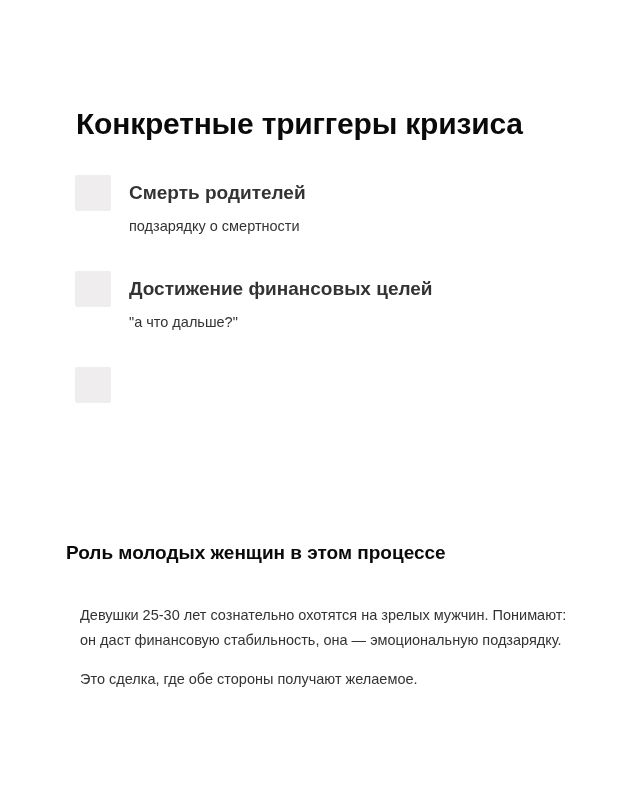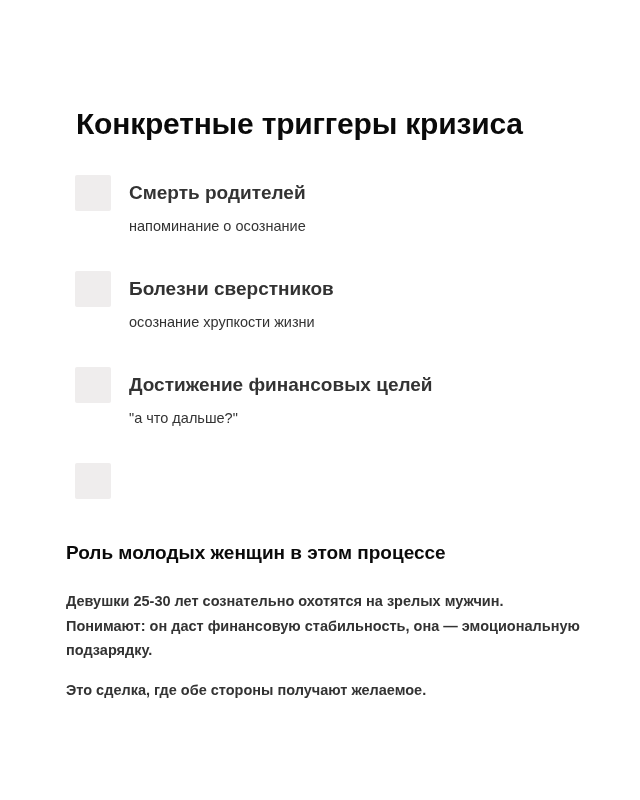--- a/index.html
+++ b/index.html
@@ -82,42 +82,36 @@
     .section-body {
       position: absolute;
       left: 66px;
       top: 589px;
       width: 520px;
       font-size: 14.5px;
       color: #333333;
       line-height: 24.5px;
     }
     .section-body p {
-      margin: 0;
-      font-weight: bold;
+      margin: 14px;
     }
     .section-body p + p {
       margin-top: 15px;
     }
   </style>
 </head>
 <body>
 
 <h1 class="page-title">Конкретные триггеры кризиса</h1>
 
 <ul class="trigger-list">
   <li class="trigger-item">
     <div class="trigger-square"></div>
     <div class="trigger-title">Смерть родителей</div>
-    <div class="trigger-desc">напоминание о осознание</div>
-  </li>
-  <li class="trigger-item">
-    <div class="trigger-square"></div>
-    <div class="trigger-title">Болезни сверстников</div>
-    <div class="trigger-desc">осознание хрупкости жизни</div>
+    <div class="trigger-desc">подзарядку о смертности</div>
   </li>
   <li class="trigger-item">
     <div class="trigger-square"></div>
     <div class="trigger-title">Достижение финансовых целей</div>
     <div class="trigger-desc">"а что дальше?"</div>
   </li>
   <li class="trigger-item">
     <div class="trigger-square"></div>
   </li>
 </ul>

